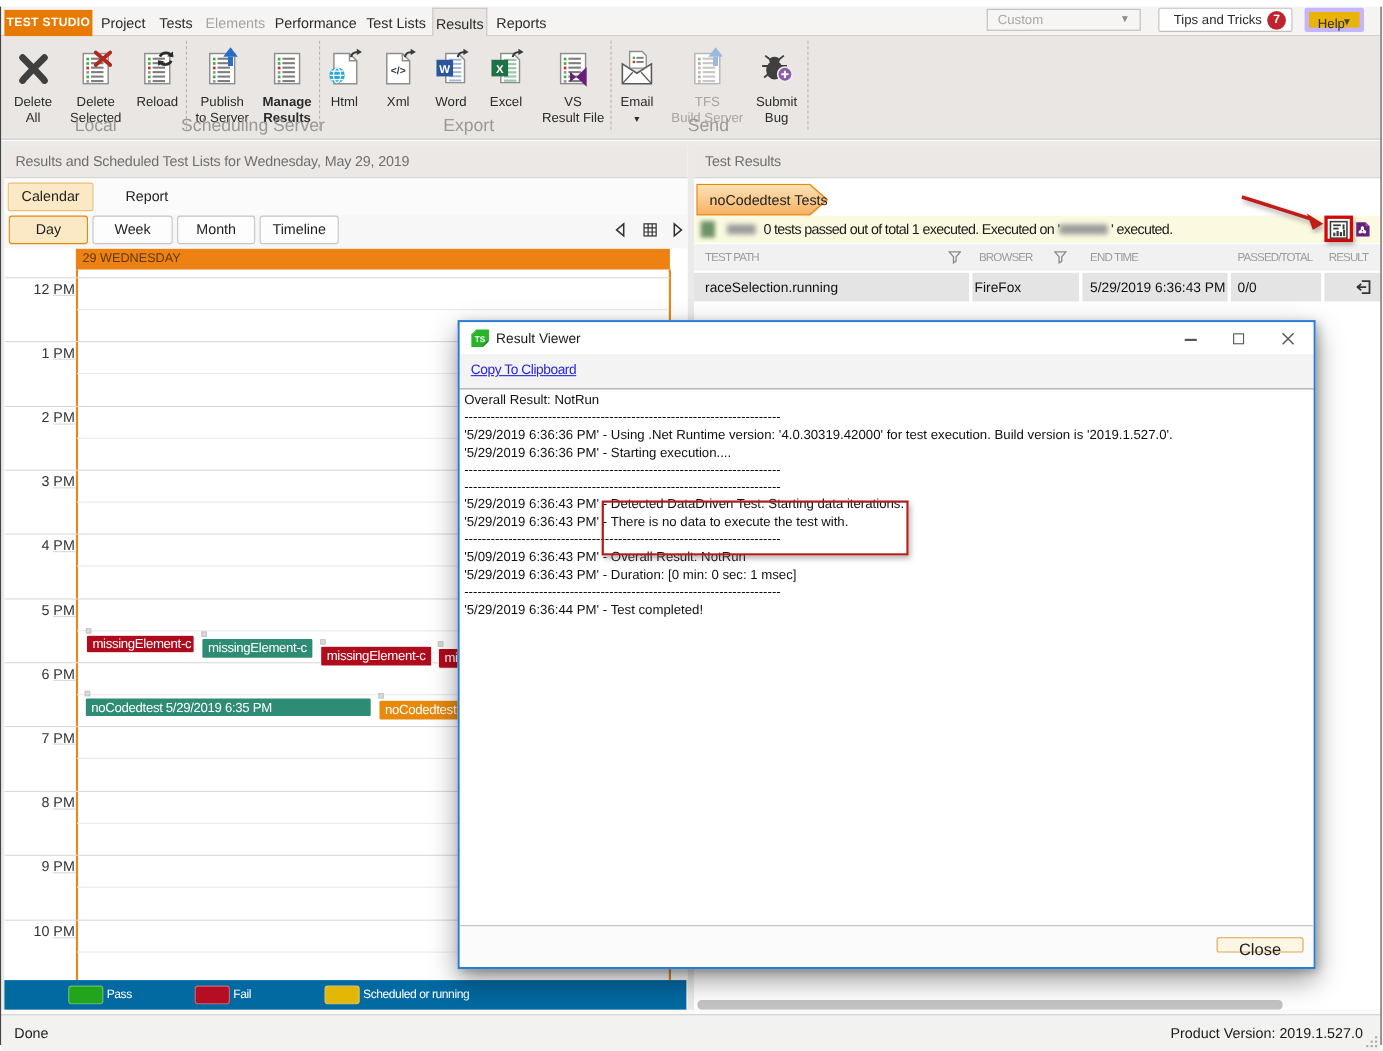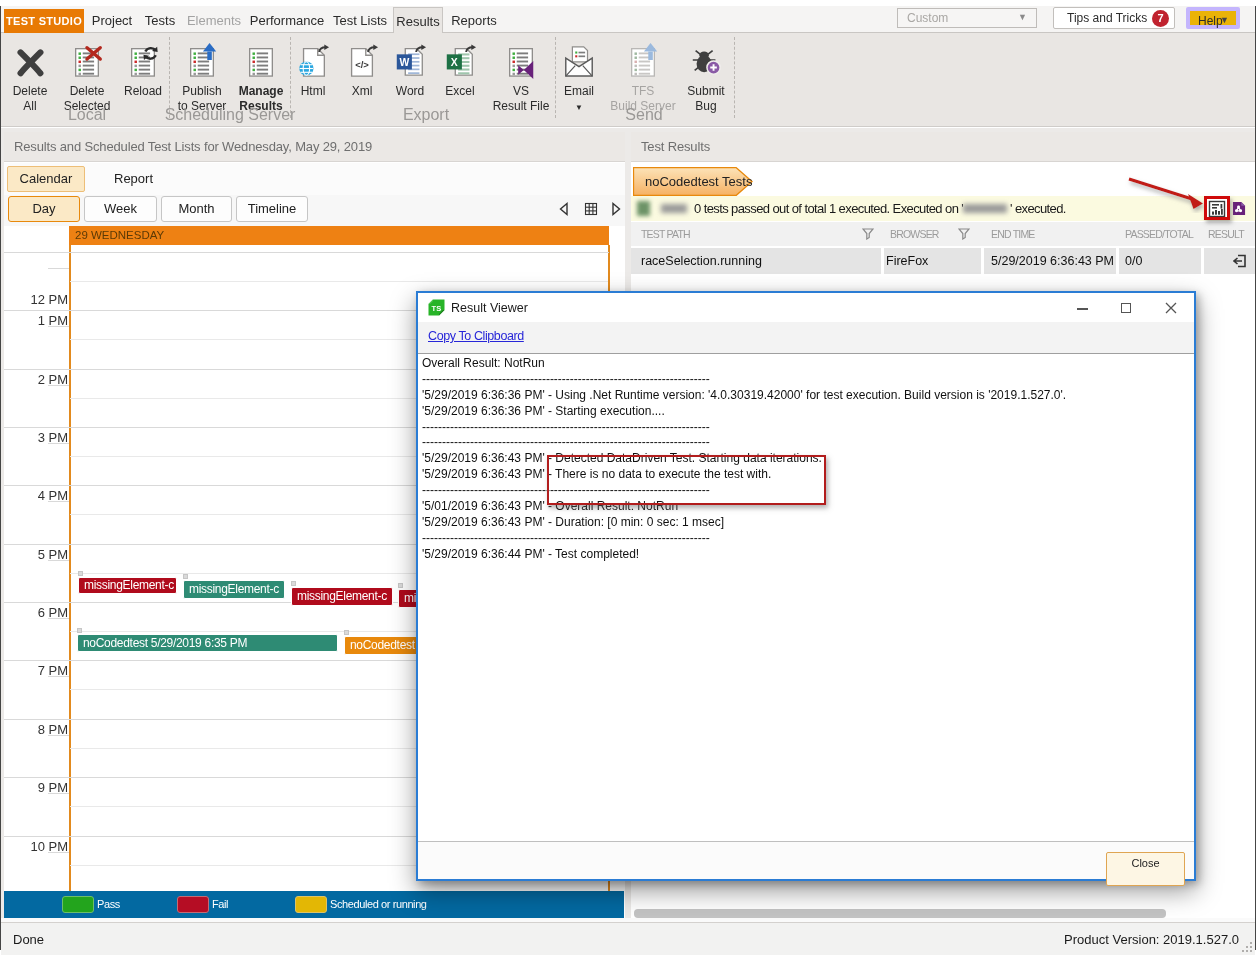--- a/index.html
+++ b/index.html
@@ -59,21 +59,21 @@
 
 #statusbar { position:absolute; left:1px; right:2px; bottom:0; height:33px; background:#f2f2f1; border-top:1px solid #d4d1ce; font-size:13px; color:#1a1a1a; }
 
 #dialog { position:absolute; left:416px; top:291px; width:780px; height:590px; background:#fff; border:2px solid #2a7cd4; box-shadow:0 10px 24px rgba(0,0,0,0.4), 3px 3px 8px rgba(0,0,0,0.25); z-index:100; }
 #dlg-title { position:absolute; left:0; right:0; top:0; height:29px; background:#fff; }
 #dlg-linkbar { position:absolute; left:0; right:0; top:29px; height:32px; background:#f3f3f3; border-bottom:1px solid #9f9f9f; }
 #dlg-link { position:absolute; left:10px; top:7px; font-size:12.5px; letter-spacing:-0.4px; color:#2726d8; text-decoration:underline; }
 #dlg-log { position:absolute; left:0; right:0; top:62px; height:486px; background:#fff; font-size:12px; line-height:15.9px; color:#101010; padding:1px 0 0 4px; }
 #dlg-log div { white-space:pre; height:15.9px; overflow:hidden; }
 #dlg-footer { position:absolute; left:0; right:0; bottom:0; height:38px; background:#fbfbfb; border-top:1px solid #bfbfbf; }
-#btn-close { position:absolute; right:9px; top:10px; width:79px; height:34px; background:#fdf6e4; border:1px solid #dfa552; border-radius:2px; text-align:center; line-height:21px; font-size:11px; color:#222; }
+#btn-close { position:absolute; right:9px; top:10px; width:79px; height:14px; background:#fdf6e4; border:1px solid #dfa552; border-radius:2px; text-align:center; line-height:21px; font-size:15px; color:#222; }
 .dash:before { content:"------------------------------------------------------------------------"; letter-spacing:0; }
 #redbox { position:absolute; left:547px; top:455px; width:279px; height:50px; border:2px solid #b21d1d; box-shadow:2px 3px 5px rgba(100,100,100,0.5); z-index:120; }
 #redframe { position:absolute; left:1204px; top:196px; width:26px; height:24px; border:3px solid #cf0a0a; box-shadow:2px 3px 4px rgba(100,100,100,0.5); z-index:50; }
 .winborder { position:absolute; top:6px; bottom:5px; width:1px; background:#454545; z-index:200; }
 </style>
 </head>
 <body>
 <div class="winborder" style="left:0;"></div>
 <div class="winborder" style="right:1px;"></div>
 
@@ -307,21 +307,21 @@
       <path d="M57 2.5 L63.5 8 L57 13.5 Z" fill="none" stroke="#333" stroke-width="1.4"></path>
     </svg>
   </div>
   <div id="cal">
     <div id="dayhead">29 WEDNESDAY</div>
     <div id="vline1"></div>
       <div id="vline2"></div>
     <div class="hline" style="top:26px;"></div>
     <div class="gtick" style="top:42px;"></div>
     <div class="mline" style="top:55px;"></div>
-    <div class="hlab" style="top:29px;left:0;margin-top:37px;">12 PM</div>
+    <div class="hlab" style="top:29px;left:0;">12 PM</div>
     <div class="hline" style="top:84px;"></div>
     <div class="gtick" style="top:100px;"></div>
     <div class="mline" style="top:113px;"></div>
     <div class="hlab" style="top:87px;left:0;">1 PM</div>
     <div class="hline" style="top:143px;"></div>
     <div class="gtick" style="top:159px;"></div>
     <div class="mline" style="top:172px;"></div>
     <div class="hlab" style="top:146px;left:0;">2 PM</div>
     <div class="hline" style="top:201px;"></div>
     <div class="gtick" style="top:217px;"></div>
@@ -497,21 +497,21 @@
   <div id="dlg-log">
       <div>Overall Result: NotRun</div>
 <div class="dash"></div>
 <div>'5/29/2019 6:36:36 PM' - Using .Net Runtime version: '4.0.30319.42000' for test execution. Build version is '2019.1.527.0'.</div>
 <div>'5/29/2019 6:36:36 PM' - Starting execution....</div>
 <div class="dash"></div>
 <div class="dash"></div>
 <div>'5/29/2019 6:36:43 PM' - Detected DataDriven Test. Starting data iterations.</div>
 <div>'5/29/2019 6:36:43 PM' - There is no data to execute the test with.</div>
 <div class="dash"></div>
-<div>'5/01/2019 6:36:43 PM' - Overall Result: NotRun</div>
+<div>'5/09/2019 6:36:43 PM' - Overall Result: NotRun</div>
 <div>'5/29/2019 6:36:43 PM' - Duration: [0 min: 0 sec: 1 msec]</div>
 <div class="dash"></div>
 <div>'5/29/2019 6:36:44 PM' - Test completed!</div>
     </div>
   <div id="dlg-footer">
       <div id="btn-close">Close</div>
     </div>
 </div>
 <div id="redbox"></div>
 <div id="redframe"></div>

